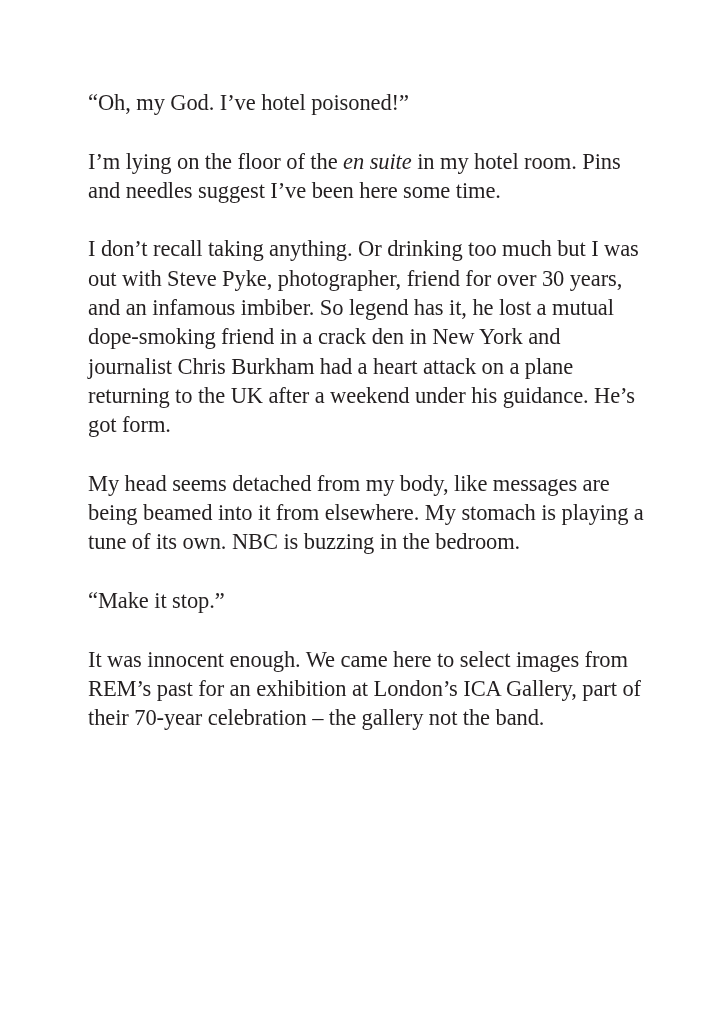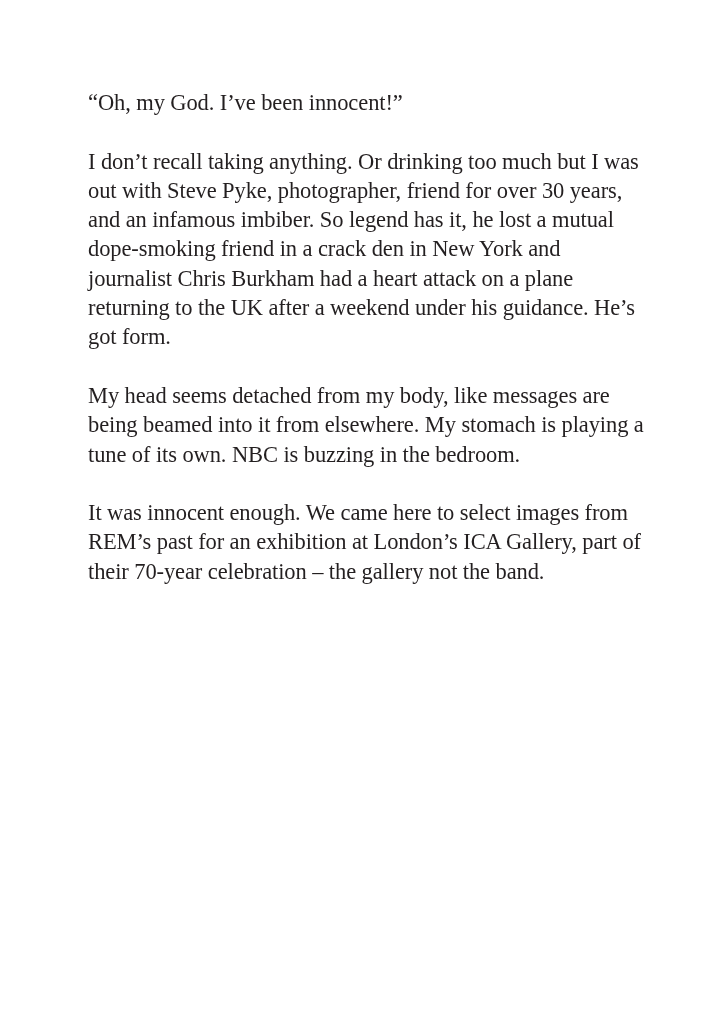--- a/index.html
+++ b/index.html
@@ -29,17 +29,19 @@
       padding: 0;
     }
     .para em {
       font-style: italic;
     }
   </style>
 </head>
 <body>
 
 <div class="page">
-  <p class="para">“Oh, my God. I’ve been innocent!”</p>
+  <p class="para">“Oh, my God. I’ve hotel poisoned!”</p>
+  <p class="para"><span>I’m lying on the floor of the </span><em>en suite</em><span> in my hotel room. Pins and needles suggest I’ve been here some time.</span></p>
   <p class="para">I don’t recall taking anything. Or drinking too much but I was out with Steve Pyke, photographer, friend for over 30 years, and an infamous imbiber. So legend has it, he lost a mutual dope-smoking friend in a crack den in New York and journalist Chris Burkham had a heart attack on a plane returning to the UK after a weekend under his guidance. He’s got form.</p>
   <p class="para">My head seems detached from my body, like messages are being beamed into it from elsewhere. My stomach is playing a tune of its own. NBC is buzzing in the bedroom.</p>
+  <p class="para">“Make it stop.”</p>
   <p class="para">It was innocent enough. We came here to select images from REM’s past for an exhibition at London’s ICA Gallery, part of their 70-year celebration – the gallery not the band.</p>
 </div>
 
 </body></html>

